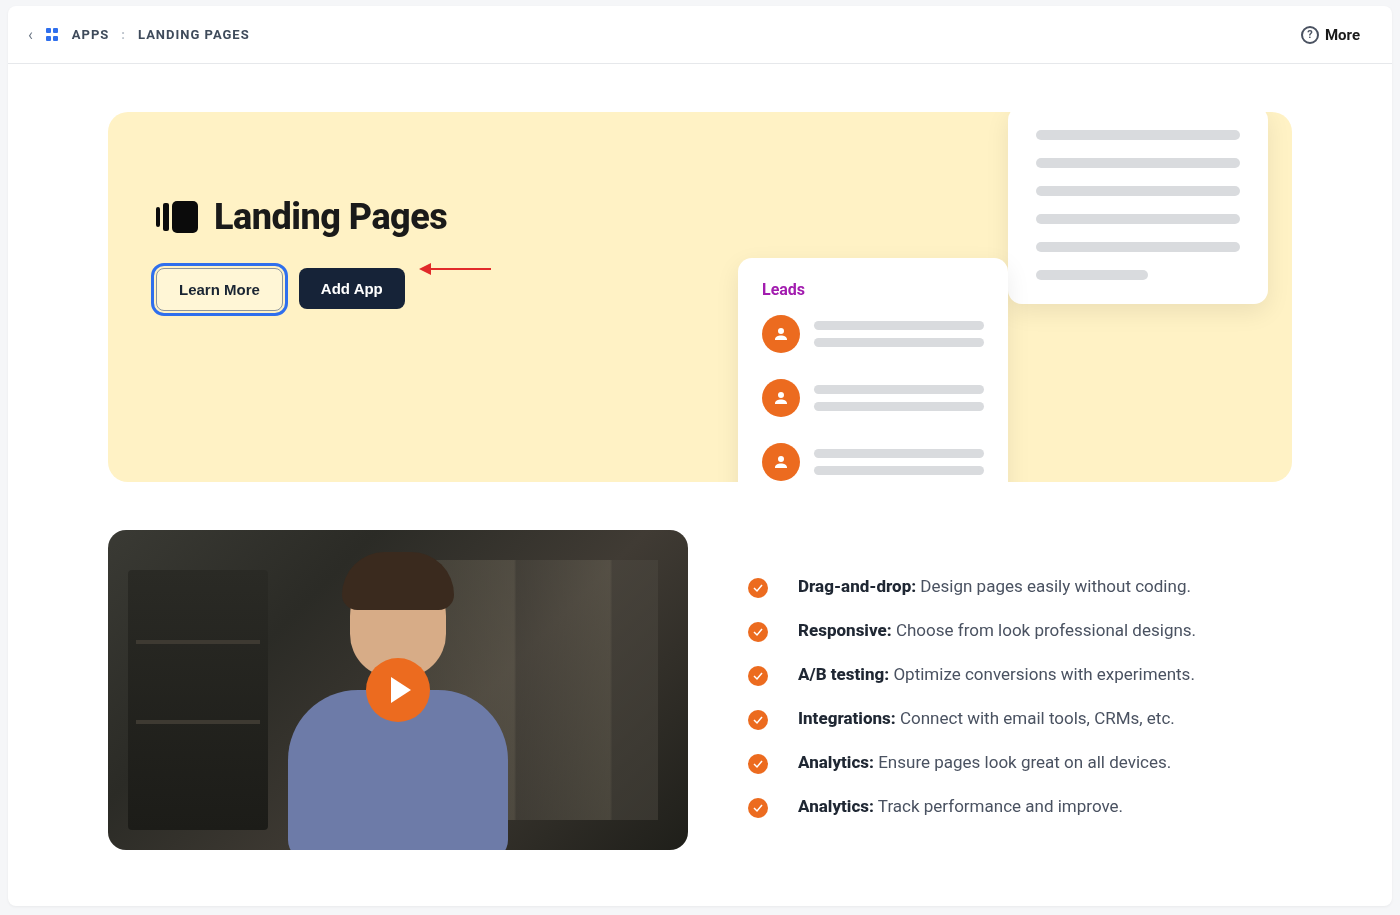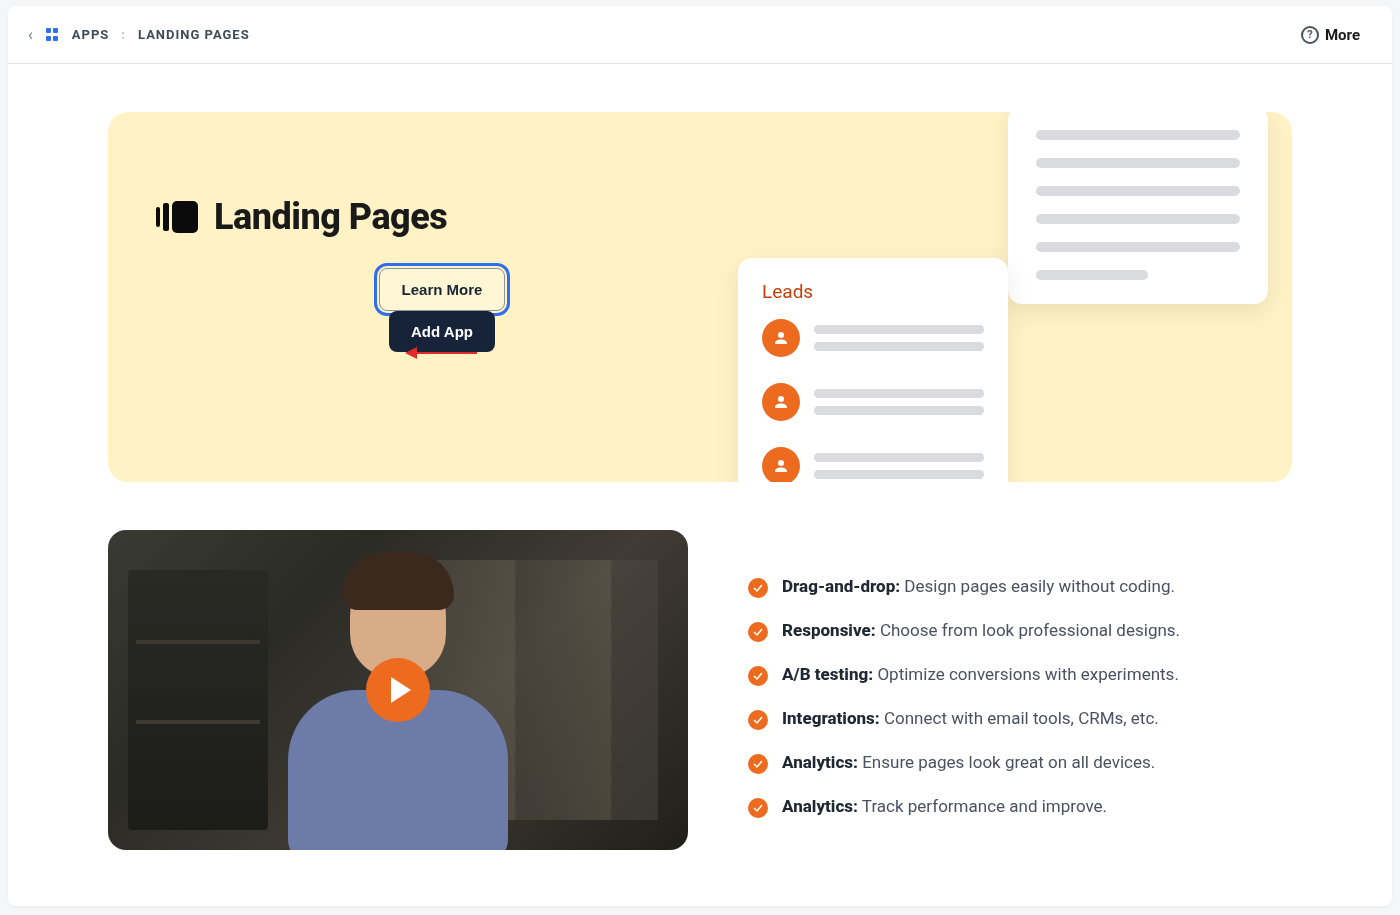--- a/index.html
+++ b/index.html
@@ -84,21 +84,21 @@
   .lp-icon .bar2{width:6px;height:28px;background:#0b0b0b;border-radius:2px;}
   .lp-icon .bar3{width:26px;height:32px;background:#0b0b0b;border-radius:5px;}
   .hero h1 { font-size:36px; font-weight:800; letter-spacing:-0.5px; }
   .hero p.desc {
     margin-top:30px;
     font-size:19px;
     line-height:1.55;
     color:#3b3f46;
     max-width:540px;
   }
-  .hero-buttons { margin-top:30px; display:flex; align-items:center;flex-direction:column;}
+  .hero-buttons { margin-top:30px; display:flex; gap:16px; align-items:flex-start;}
   .btn {
     font-size:15px; font-weight:700; padding:12px 22px; border-radius:8px;
     cursor:pointer; border:none;
   }
   .btn-learn {
     background:#fff6d6;
     color:#1a2533;
     border:1px solid #8b949e;
     outline:3px solid #2f6fed;
     outline-offset:2px;
@@ -124,21 +124,21 @@
     box-shadow:0 8px 24px rgba(0,0,0,0.08);
   }
   .mock-card.top{
     top:-6px; right:24px; width:260px;
   }
   .skeleton{height:10px;background:#d9dbde;border-radius:5px;margin-bottom:18px;}
   .skeleton.short{width:55%;margin-bottom:0;}
   .mock-card.leads{
     top:146px; left:10px; width:270px; padding:22px 24px 0 24px;
   }
-  .leads-title{font-size:19px;font-weight:400;color:#c2410c;margin-bottom:16px;}
+  .leads-title{font-size:16px;font-weight:700;color:#a21caf;margin-bottom:16px;}
   .lead-row{display:flex;align-items:center;gap:14px;margin-bottom:26px;}
   .avatar-dot{
     width:38px;height:38px;border-radius:50%;background:#ec6b1f;
     display:flex;align-items:center;justify-content:center;flex-shrink:0;
   }
   .avatar-dot svg{width:18px;height:18px;fill:#fff;}
   .lead-lines{flex:1;}
   .lead-lines .skeleton{margin-bottom:8px;height:9px;}
   .lead-lines .skeleton:last-child{margin-bottom:0;}
 
@@ -166,21 +166,21 @@
   .hair{position:absolute;bottom:250px;left:84px;width:112px;height:58px;background:#3a2a1e;border-radius:56px 56px 20px 20px;}
   .play-btn{
     position:relative;z-index:2;width:64px;height:64px;border-radius:50%;background:#ec6b1f;
     display:flex;align-items:center;justify-content:center;
   }
   .play-btn::after{
     content:"";width:0;height:0;border-left:20px solid #fff;border-top:13px solid transparent;border-bottom:13px solid transparent;margin-left:5px;
   }
 
   .features{flex:1;padding-top:46px;}
-  .feature{display:flex;gap:14px;align-items:flex-start;margin-bottom:22px;font-size:17px;color:#4a5261;}
+  .feature{display:flex;gap:30px;align-items:flex-start;margin-bottom:22px;font-size:17px;color:#4a5261;}
   .feat-check{
     width:20px;height:20px;border-radius:50%;background:#ec6b1f;flex-shrink:0;
     display:flex;align-items:center;justify-content:center;margin-top:2px;
   }
   .feat-check svg{width:12px;height:12px;stroke:#fff;stroke-width:3;fill:none;}
   .feature b{color:#1f2733;font-weight:800;}
 </style>
 </head>
 <body>
 

